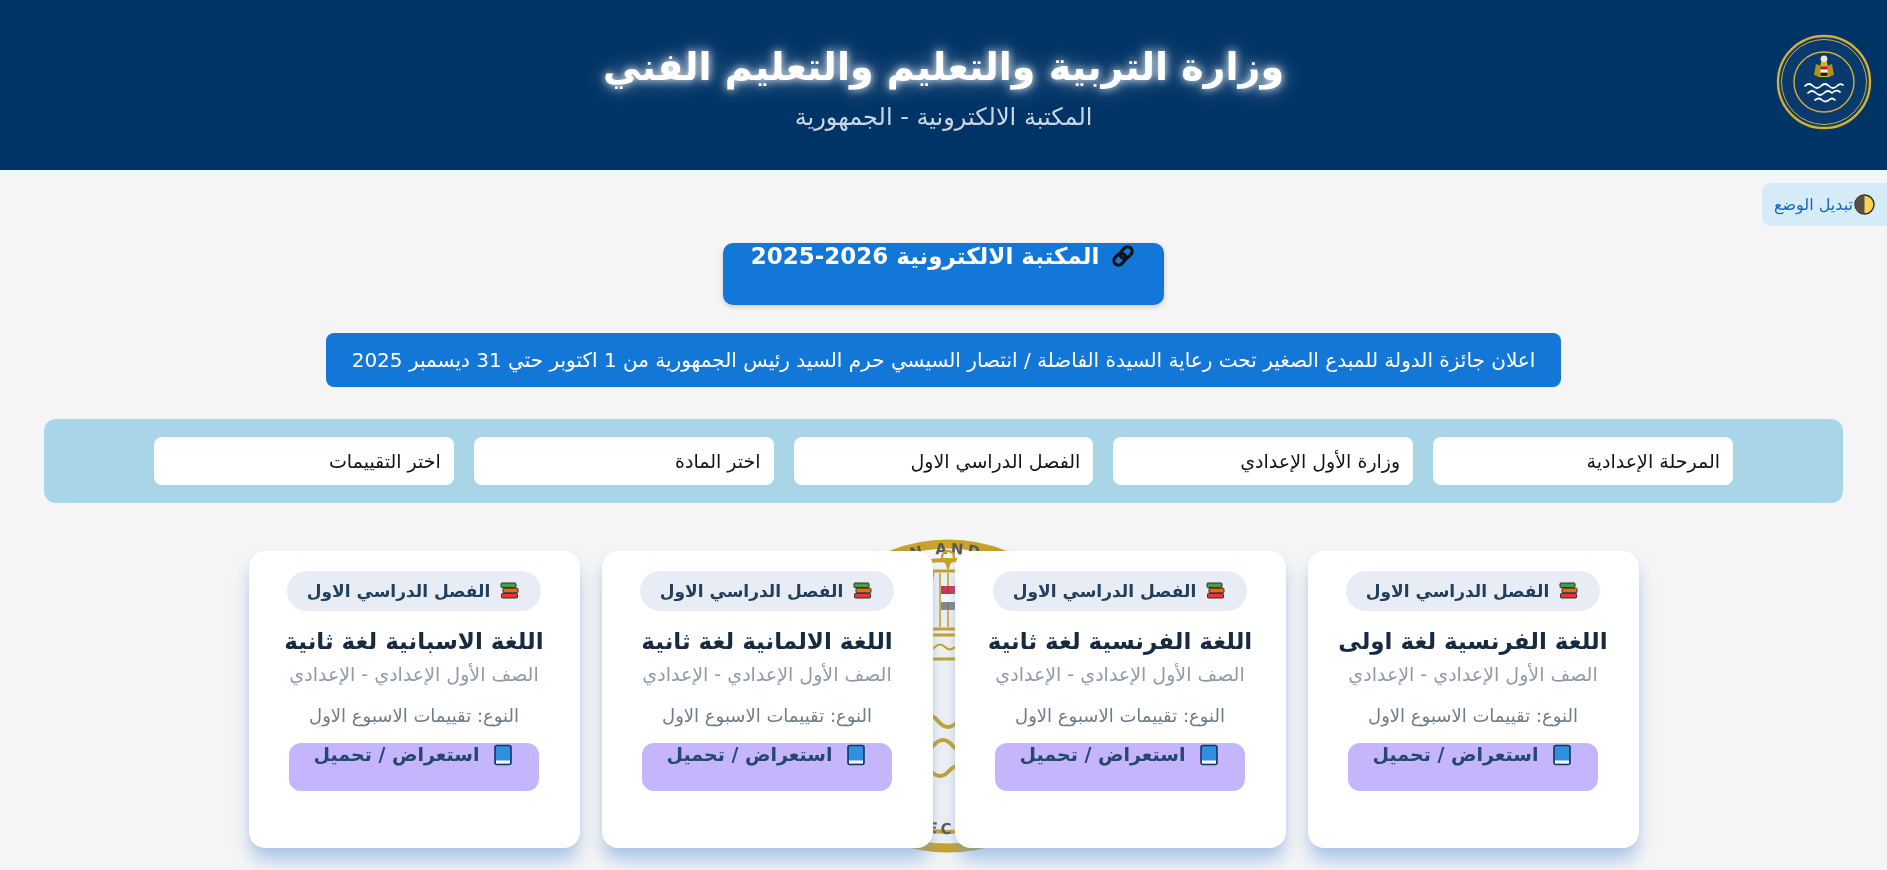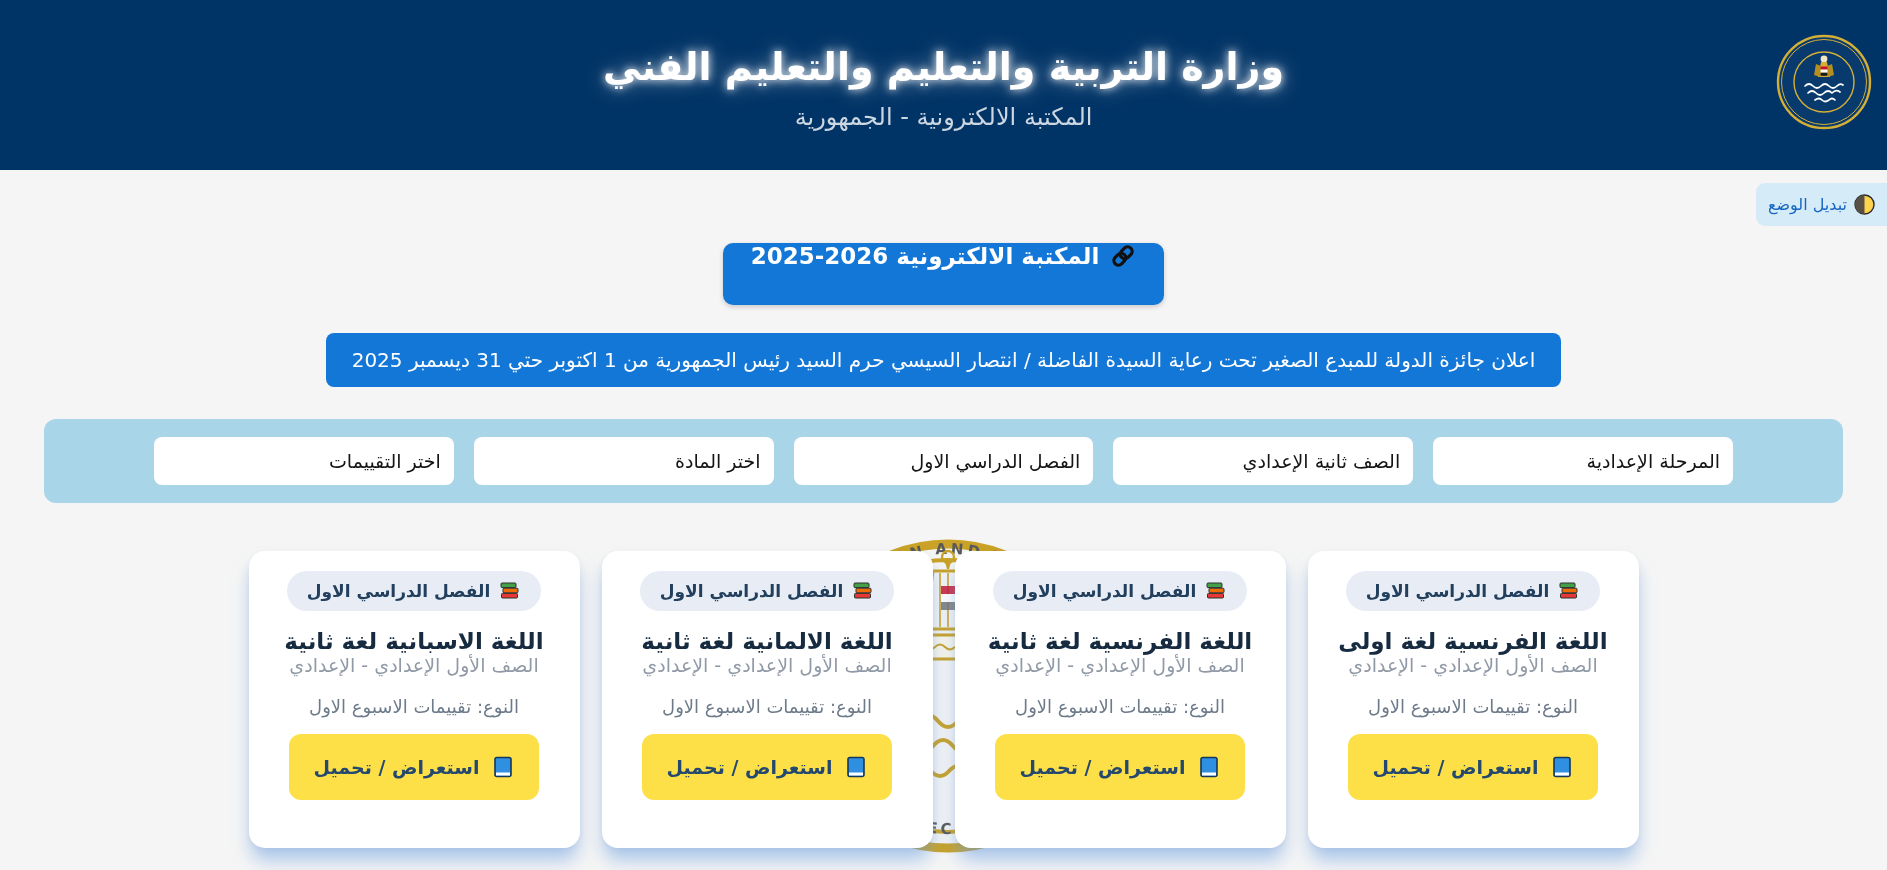--- a/index.html
+++ b/index.html
@@ -23,21 +23,21 @@
   }
   .header .subtitle {
     color:#cdd7e2; font-size:24px; margin-top:14px;
   }
   .ministry-logo { position:absolute; right:14px; top:33px; width:98px; height:98px; }
   
   .theme-toggle {
     position:absolute; top:183px; right:0; height:43px; min-width:122px;
     background:#d6ebf8; border:none; cursor:pointer;
     border-top-left-radius:9px; border-bottom-left-radius:9px;
-    display:flex; align-items:center; justify-content:center; gap:7px;
+    display:flex; align-items:center; justify-content:center; gap:1px;
     color:#1465c0; font-size:16px; font-family:inherit; padding:0 12px;
     z-index:6;
   }
   
   .main { position:relative; }
   .watermark { position:absolute; left:783px; top:288px; width:330px; height:330px; z-index:0; }
   .library-btn {
     position:relative; z-index:2;
     margin:73px auto 0; width:max-content; height:62px; padding:0 28px;
     background:#1377d8; color:#fff; border:none; border-radius:10px; cursor:pointer;
@@ -69,26 +69,26 @@
     width:331px; height:297px; background:#ffffff; border-radius:16px;
     display:flex; flex-direction:column; align-items:center; text-align:center;
     box-shadow:0 14px 18px -2px rgba(110,160,225,.55), 0 2px 6px rgba(0,0,0,.05);
   }
   .card .badge {
     margin-top:20px; height:40px; padding:0 20px; border-radius:20px;
     background:#e8edf5; color:#22405e; font-size:17px; font-weight:bold;
     display:flex; align-items:center; gap:9px;
   }
   .card .title { margin-top:17px; font-size:23px; font-weight:bold; color:#162a40; }
-  .card .grade { font-size:19px; color:#9099a6; }
+  .card .grade { margin-top:9px; font-size:19px; color:#9099a6; }
   .card .type  { margin-top:20px; font-size:18px; color:#6d7a8a; }
   .card .action-btn {
-    margin-top:17px; height:66px; padding:0 24px; border:none; border-radius:12px; cursor:pointer;
-    background:#fde047; color:#25486e; font-size:19px; font-weight:bold; font-family:inherit;
-    display:flex; align-items:center; gap:11px;
+    margin-top:17px; height:48px; padding:0 24px; border:none; border-radius:12px; cursor:pointer;
+    background:#c4b5fd; color:#25486e; font-size:19px; font-weight:bold; font-family:inherit;
+    display:flex; align-items:flex-start; gap:11px;
   }
   .icon { display:inline-flex; flex:none; }
 </style>
 </head>
 <body>
 
 <header class="header">
   <h1>وزارة التربية والتعليم والتعليم الفني</h1>
   <div class="subtitle">المكتبة الالكترونية - الجمهورية</div>
 
@@ -177,21 +177,21 @@
 
   <div class="banner">
     <span>اعلان جائزة الدولة للمبدع الصغير تحت رعاية السيدة الفاضلة / انتصار السيسي حرم السيد رئيس الجمهورية من 1 اكتوبر حتي 31 ديسمبر 2025</span>
   </div>
 
   <div class="filter-bar">
     <div class="filter-select" role="combobox">
       <span>المرحلة الإعدادية</span>
     </div>
     <div class="filter-select" role="combobox">
-      <span>الصف ثانية الإعدادي</span>
+      <span>وزارة الأول الإعدادي</span>
     </div>
     <div class="filter-select" role="combobox">
       <span>الفصل الدراسي الاول</span>
     </div>
     <div class="filter-select" role="combobox">
       <span>اختر المادة</span>
     </div>
     <div class="filter-select" role="combobox">
       <span>اختر التقييمات</span>
     </div>

